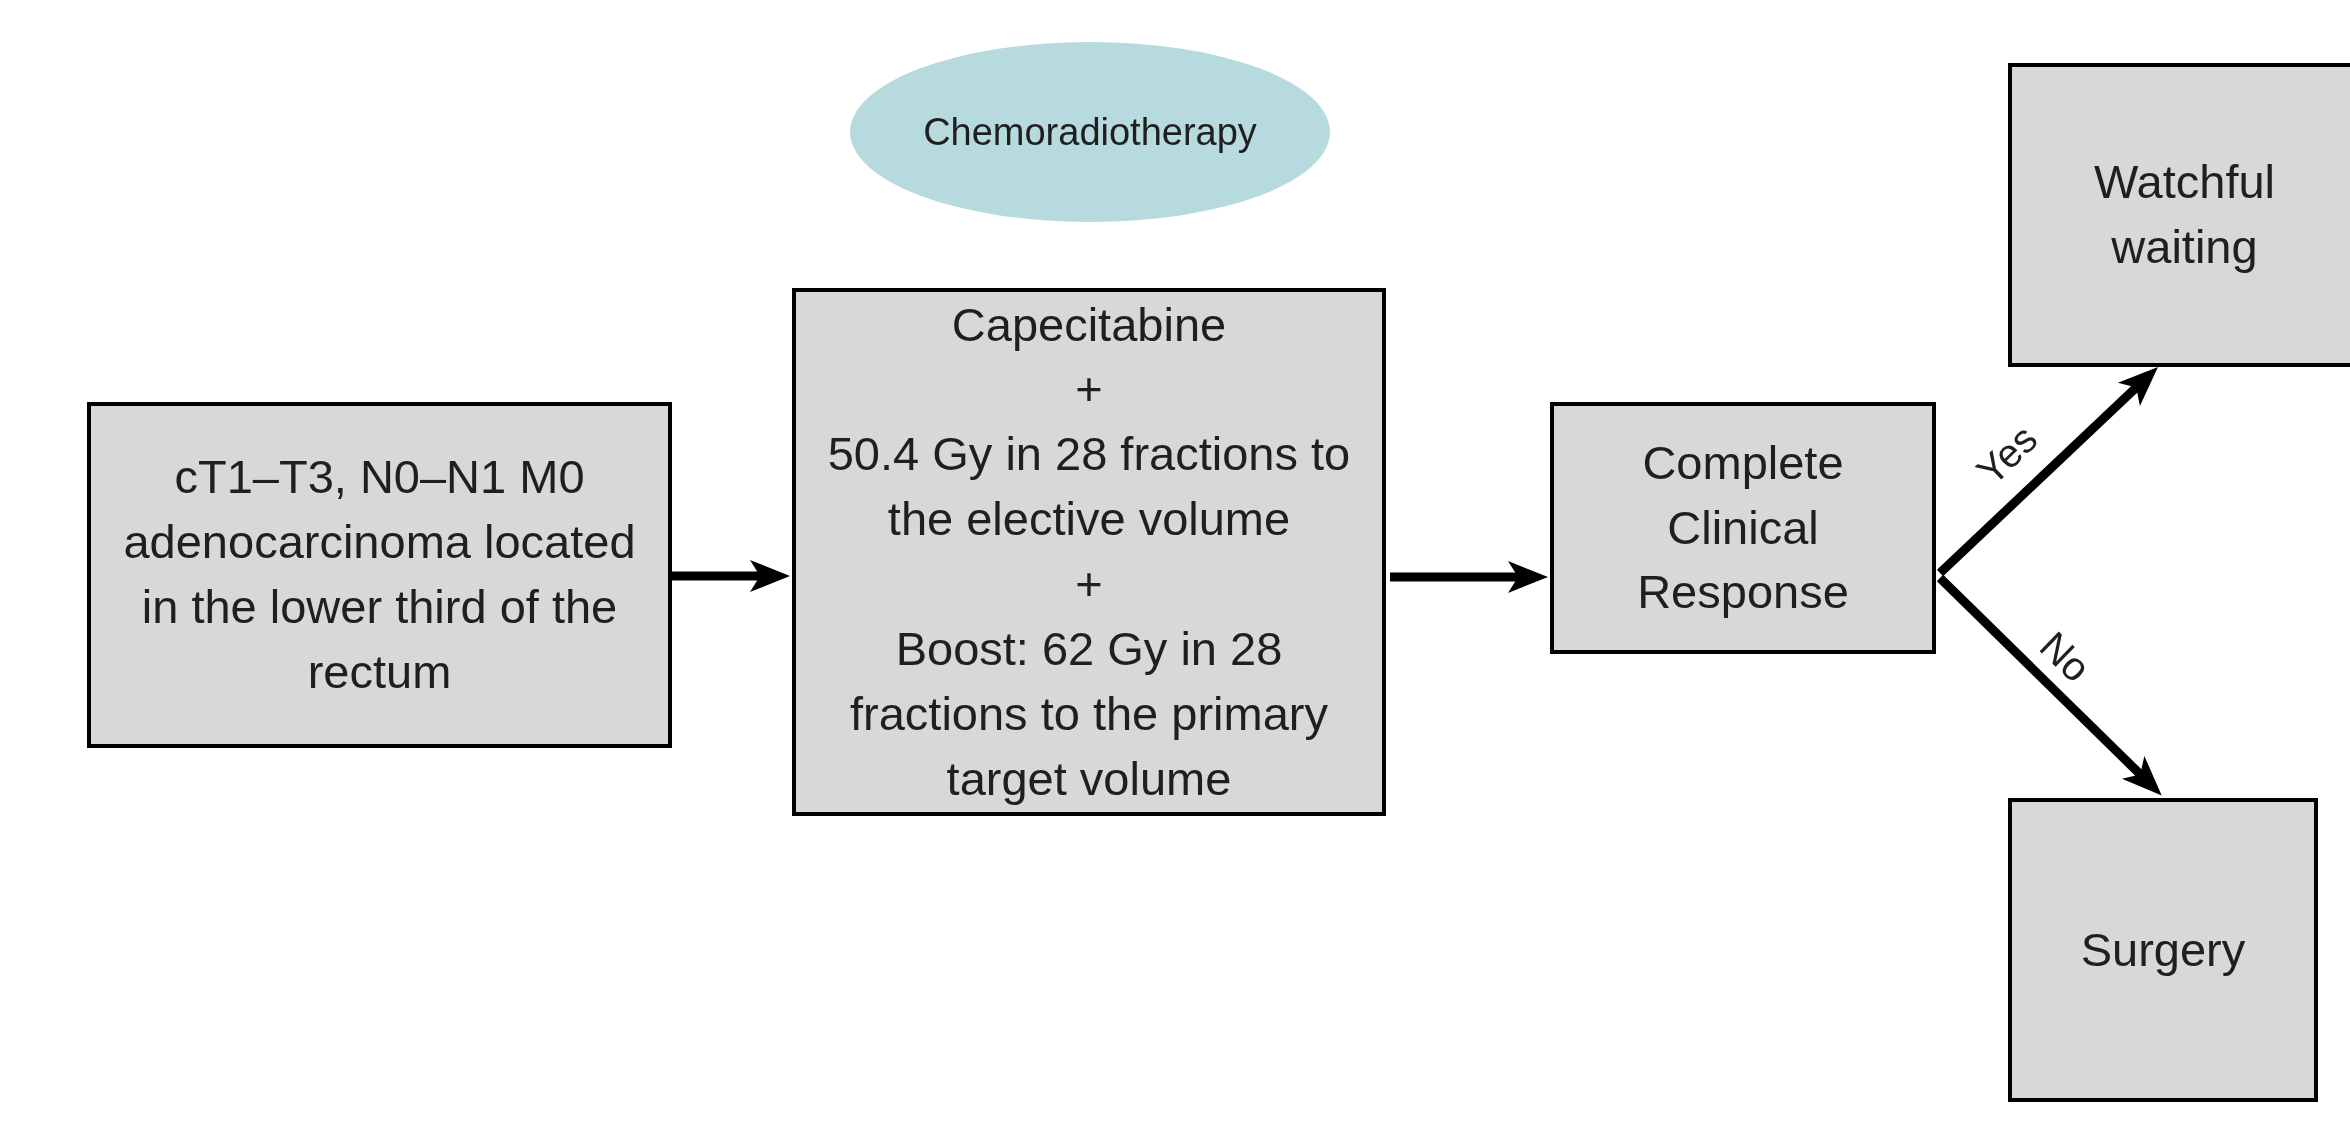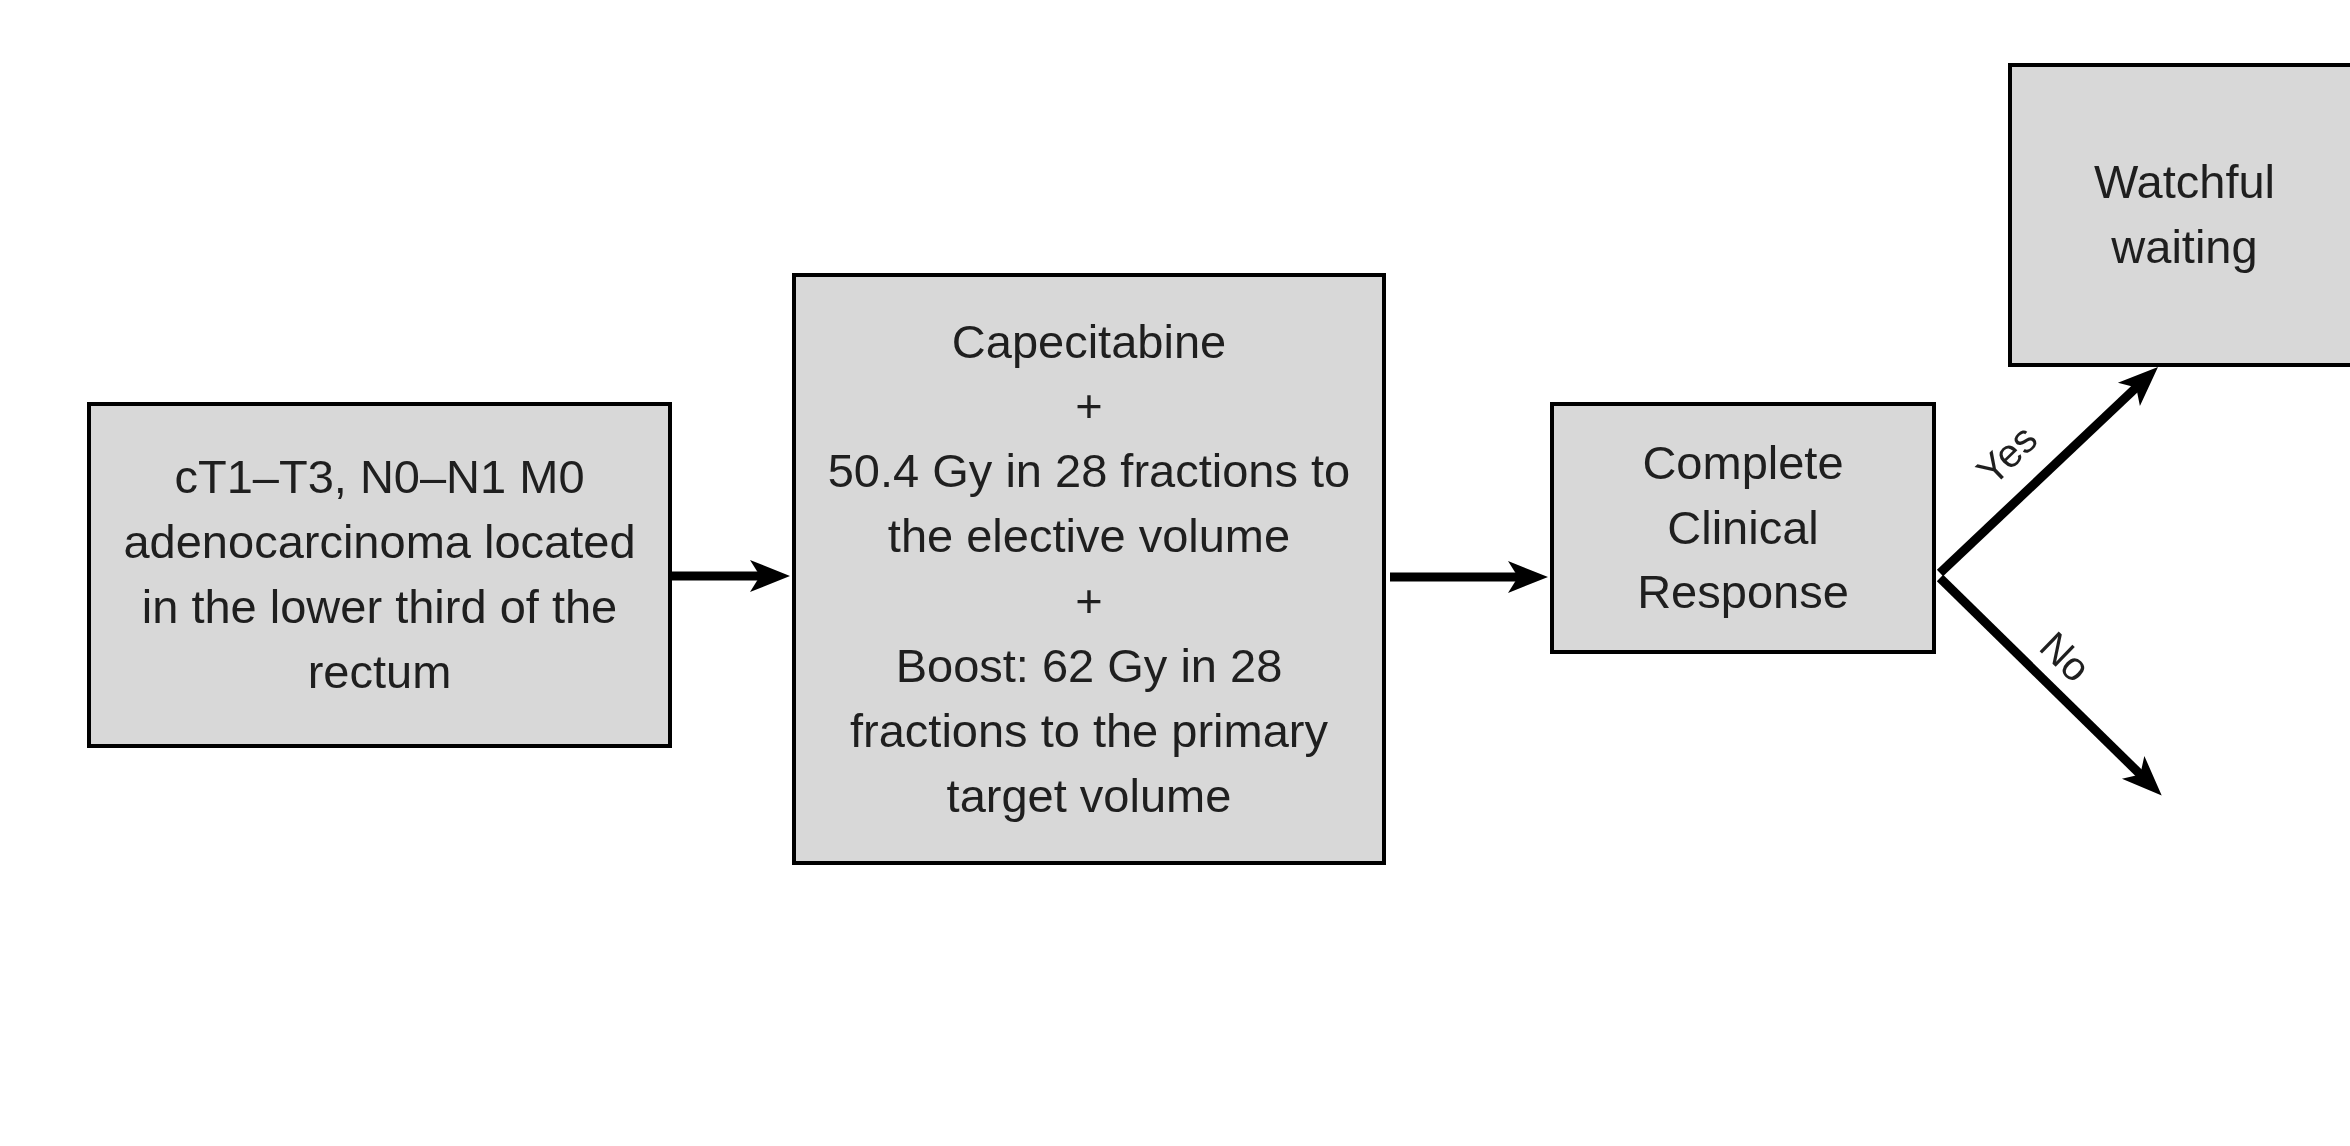--- a/index.html
+++ b/index.html
@@ -40,21 +40,21 @@
     background: var(--ellipse-fill);
     border: none;
     border-radius: 50%;
     font-size: 38px;
   }
   .node .label { white-space: pre-line; }
 
   
   .n-chemo     { left: 850px;  top: 42px;  width: 480px; height: 180px; }
   .n-diagnosis { left: 43px;   top: 402px; width: 585px; height: 346px; margin-left: 44px; }
-  .n-treatment { left: 792px;  top: 273px; width: 594px; height: 592px; }
+  .n-treatment { left: 792px;  top: 288px; width: 594px; height: 528px; }
   .n-response  { left: 1550px; top: 402px; width: 386px; height: 252px; }
   .n-watchful  { left: 2008px; top: 63px;  width: 353px; height: 304px; }
   .n-surgery   { left: 2008px; top: 798px; width: 310px; height: 304px; }
 
   
   .n-diagnosis .label { width: 530px; }
   .n-treatment .label { width: 540px; }
   .n-response  .label { width: 230px; }
   .n-watchful  .label { width: 230px; }
 
@@ -92,20 +92,23 @@
       <marker id="arrowhead" viewBox="0 0 40 36" markerWidth="40" markerHeight="36" refX="18" refY="18" orient="auto" markerUnits="userSpaceOnUse">
         <path d="M0 2 L40 18 L0 34 L10 18 Z"></path>
       </marker>
     </defs>
     <line class="edge-line" x1="632" y1="576" x2="768" y2="576" marker-end="url(#arrowhead)"></line>
     <line class="edge-line" x1="1390" y1="577" x2="1526" y2="577" marker-end="url(#arrowhead)"></line>
     <line class="edge-line" x1="1940" y1="573" x2="2142" y2="382" marker-end="url(#arrowhead)"></line>
     <line class="edge-line" x1="1940" y1="578" x2="2146" y2="780" marker-end="url(#arrowhead)"></line>
   </svg>
 
+  <div class="node ellipse n-chemo">
+    <span class="label">Chemoradiotherapy</span>
+  </div>
 
   <div class="node rect n-diagnosis">
     <span class="label">cT1–T3, N0–N1 M0 adenocarcinoma located in the lower third of the rectum</span>
   </div>
 
   <div class="node rect n-treatment">
     <span class="label">Capecitabine
 +
 50.4 Gy in 28 fractions to the elective volume
 +
@@ -113,17 +116,20 @@
   </div>
 
   <div class="node rect n-response">
     <span class="label">Complete Clinical Response</span>
   </div>
 
   <div class="node rect n-watchful">
     <span class="label">Watchful waiting</span>
   </div>
 
+  <div class="node rect n-surgery">
+    <span class="label">Surgery</span>
+  </div>
 
   <div class="edge-label edge-label-yes">Yes</div>
   <div class="edge-label edge-label-no">No</div>
 
 </div>
 
 </body></html>

